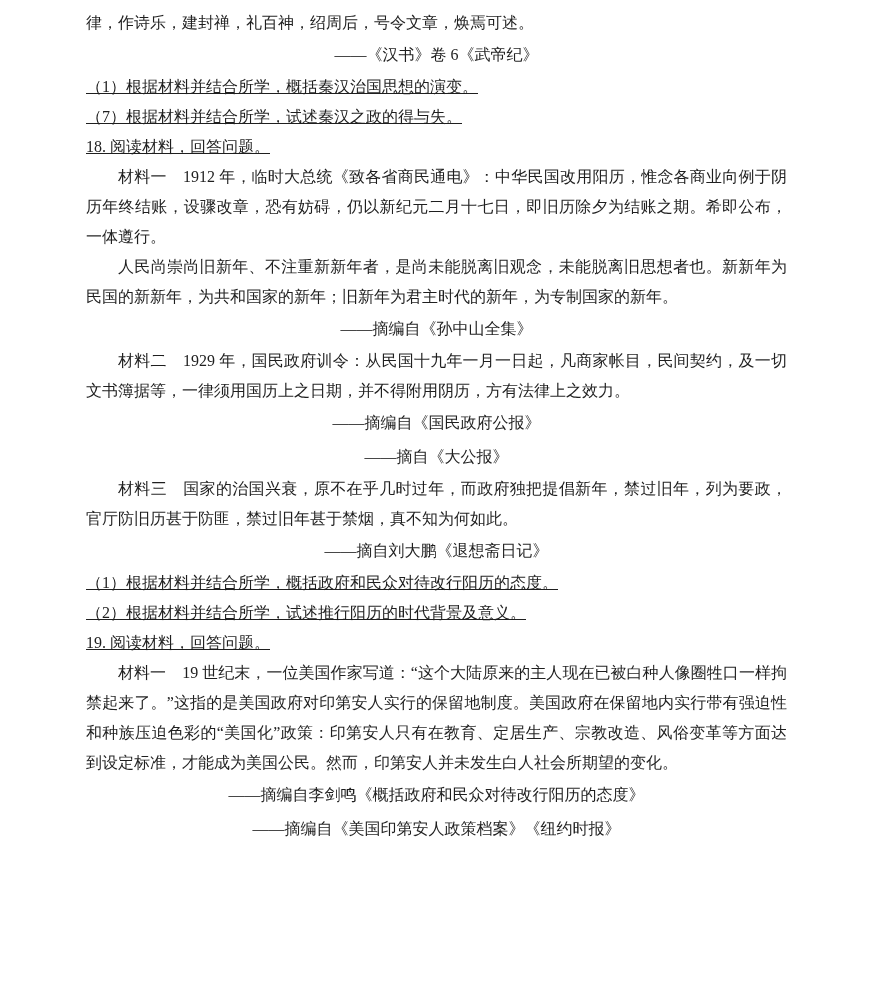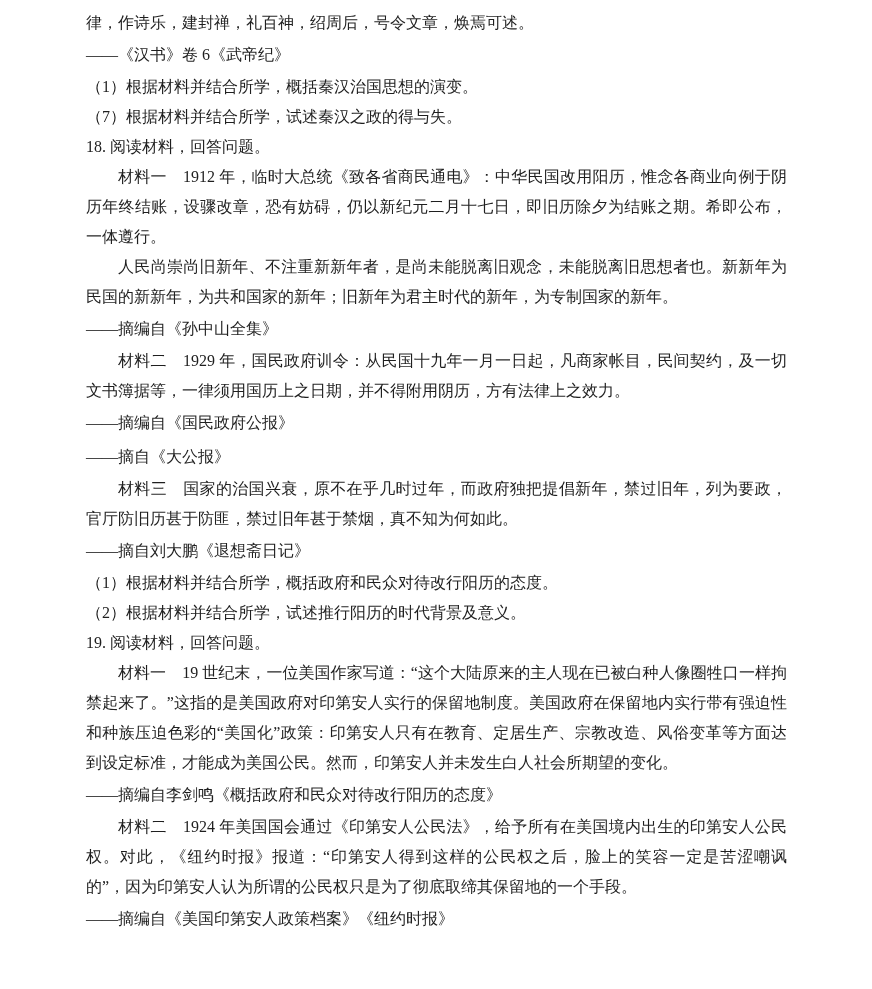--- a/index.html
+++ b/index.html
@@ -29,27 +29,28 @@
     text-align: justify;
     word-break: break-all;
   }
   .para.material {
     text-indent: 2em;
   }
   .para.body {
     text-indent: 0;
   }
   .para.citation {
-    text-align: left;
+    text-align: center;
     text-indent: 0;
     padding: 2px 0;
   }
   .para.section,
   .para.question {
     text-indent: 0;
+    text-decoration: underline;
   }
 </style>
 </head>
 <body>
 
 <div class="page" style="background: rgb(255, 255, 255); color: rgb(31, 31, 31);">
   <div class="content">
       <div class="para body">律，作诗乐，建封禅，礼百神，绍周后，号令文章，焕焉可述。</div>
       <div class="para citation">——《汉书》卷 6《武帝纪》</div>
       <div class="para question">（1）根据材料并结合所学，概括秦汉治国思想的演变。</div>
@@ -61,16 +62,15 @@
       <div class="para material">材料二　1929 年，国民政府训令：从民国十九年一月一日起，凡商家帐目，民间契约，及一切文书簿据等，一律须用国历上之日期，并不得附用阴历，方有法律上之效力。</div>
       <div class="para citation">——摘编自《国民政府公报》</div>
       <div class="para citation">——摘自《大公报》</div>
       <div class="para material">材料三　国家的治国兴衰，原不在乎几时过年，而政府独把提倡新年，禁过旧年，列为要政，官厅防旧历甚于防匪，禁过旧年甚于禁烟，真不知为何如此。</div>
       <div class="para citation">——摘自刘大鹏《退想斋日记》</div>
       <div class="para question">（1）根据材料并结合所学，概括政府和民众对待改行阳历的态度。</div>
       <div class="para question">（2）根据材料并结合所学，试述推行阳历的时代背景及意义。</div>
       <div class="para section">19. 阅读材料，回答问题。</div>
       <div class="para material">材料一　19 世纪末，一位美国作家写道：“这个大陆原来的主人现在已被白种人像圈牲口一样拘禁起来了。”这指的是美国政府对印第安人实行的保留地制度。美国政府在保留地内实行带有强迫性和种族压迫色彩的“美国化”政策：印第安人只有在教育、定居生产、宗教改造、风俗变革等方面达到设定标准，才能成为美国公民。然而，印第安人并未发生白人社会所期望的变化。</div>
       <div class="para citation">——摘编自李剑鸣《概括政府和民众对待改行阳历的态度》</div>
-      <div class="para material">材料二　1924 年美国国会通过《印第安人公民法》，给予所有在美国境内出生的印第安人公民权。对此，《纽约时报》报道：“印第安人得到这样的公民权之后，脸上的笑容一定是苦涩嘲讽的”，因为印第安人认为所谓的公民权只是为了彻底取缔其保留地的一个手段。</div>
       <div class="para citation">——摘编自《美国印第安人政策档案》《纽约时报》</div>
     </div>
 </div>
 
 </body></html>

